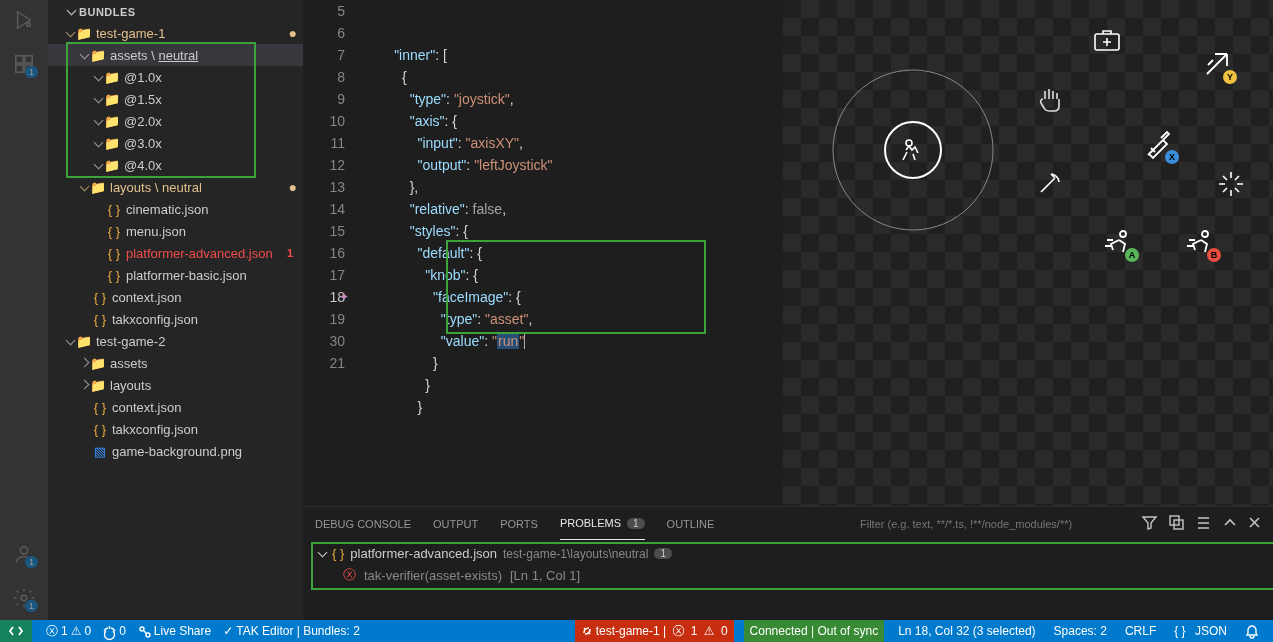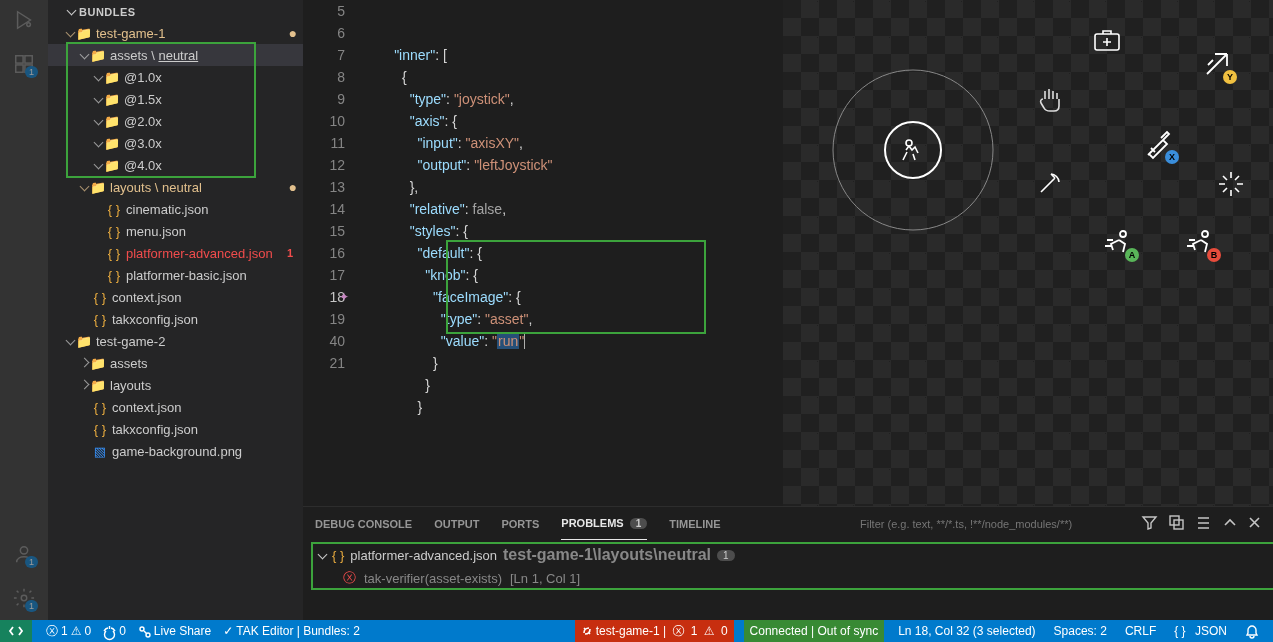--- a/index.html
+++ b/index.html
@@ -56,29 +56,29 @@
   linear-gradient(-45deg,#2a2a2a 25%,transparent 25%),
   linear-gradient(45deg,transparent 75%,#2a2a2a 75%),
   linear-gradient(-45deg,transparent 75%,#2a2a2a 75%);
   background-size:36px 36px; background-position:0 0,0 18px,18px -18px,-18px 0; background-color:#202020;}
 .preview .ctrl { position:absolute; color:#ddd; }
 .preview svg { display:block; }
 .mini-badge { position:absolute; width:14px; height:14px; border-radius:50%; font-size:9px; line-height:14px; text-align:center; color:#000; font-weight:bold;}
 
 .panel { height:252px; background:#1e1e1e; border-top:1px solid #2d2d2d; display:flex; flex-direction:column;}
 .panel-tabs { display:flex; align-items:center; height:33px; padding:0 12px; gap:22px; font-size:11px; color:#969696;}
-.panel-tabs .tab { display:flex; align-items:center; gap:6px; height:100%;font-weight:bold;}
+.panel-tabs .tab { display:flex; align-items:center; gap:6px; height:100%;}
 .panel-tabs .active { color:#e7e7e7; border-bottom:1px solid #e7e7e7;}
 .panel-tabs .count { background:#4d4d4d; border-radius:8px; padding:0 6px; font-size:10px; color:#ccc;}
 .panel-tabs .filter { margin-left:auto; width:260px; }
 .panel-tabs input { background:transparent; border:none; color:#ccc; font-size:11px; width:100%; outline:none;}
 .panel-tabs .pactions { display:flex; gap:12px; color:#c5c5c5; align-items:center;}
 .panel-body { flex:1; padding:4px 0; font-size:13px; position:relative;}
 .prob-file { display:flex; align-items:center; gap:6px; padding:2px 0 2px 16px;}
-.prob-file .path { color:#888; font-size:16px;font-weight:bold;}
+.prob-file .path { color:#888; font-size:12px;}
 .prob-item { display:flex; align-items:center; gap:8px; padding:3px 0 3px 40px; }
 .err-circ { color:#f14c4c; }
 .prob-src { color:#888; }
 .prob-loc { color:#888; }
 .hl-prob { position:absolute; border:2px solid #3ca33c; pointer-events:none; left:8px; top:2px; width:1010px; height:48px;}
 
 .chev::before{content:'';display:inline-block;width:6px;height:6px;border-right:1.3px solid currentColor;border-bottom:1.3px solid currentColor;transform:rotate(45deg);margin-bottom:2px;}
 .chev-r::before{content:'';display:inline-block;width:6px;height:6px;border-right:1.3px solid currentColor;border-bottom:1.3px solid currentColor;transform:rotate(-45deg);margin-bottom:1px;}
 svg { overflow:visible; }
 </style>
@@ -243,21 +243,21 @@
             <div>10</div>
             <div>11</div>
             <div>12</div>
             <div>13</div>
             <div>14</div>
             <div>15</div>
             <div>16</div>
             <div>17</div>
             <div class="cur">18</div>
             <div>19</div>
-            <div>40</div>
+            <div>30</div>
             <div>21</div>
           </div>
         <div class="code" id="code" style="flex:1">
           <div id="codeLines"><div>&nbsp;&nbsp;&nbsp;&nbsp;&nbsp;&nbsp;&nbsp;&nbsp;<span class="tok-key">"inner"</span><span class="tok-pun">: [</span></div><div>&nbsp;&nbsp;&nbsp;&nbsp;&nbsp;&nbsp;&nbsp;&nbsp;&nbsp;&nbsp;<span class="tok-pun">{</span></div><div>&nbsp;&nbsp;&nbsp;&nbsp;&nbsp;&nbsp;&nbsp;&nbsp;&nbsp;&nbsp;&nbsp;&nbsp;<span class="tok-key">"type"</span><span class="tok-pun">: </span><span class="tok-str">"joystick"</span><span class="tok-pun">,</span></div><div>&nbsp;&nbsp;&nbsp;&nbsp;&nbsp;&nbsp;&nbsp;&nbsp;&nbsp;&nbsp;&nbsp;&nbsp;<span class="tok-key">"axis"</span><span class="tok-pun">: {</span></div><div>&nbsp;&nbsp;&nbsp;&nbsp;&nbsp;&nbsp;&nbsp;&nbsp;&nbsp;&nbsp;&nbsp;&nbsp;&nbsp;&nbsp;<span class="tok-key">"input"</span><span class="tok-pun">: </span><span class="tok-str">"axisXY"</span><span class="tok-pun">,</span></div><div>&nbsp;&nbsp;&nbsp;&nbsp;&nbsp;&nbsp;&nbsp;&nbsp;&nbsp;&nbsp;&nbsp;&nbsp;&nbsp;&nbsp;<span class="tok-key">"output"</span><span class="tok-pun">: </span><span class="tok-str">"leftJoystick"</span></div><div>&nbsp;&nbsp;&nbsp;&nbsp;&nbsp;&nbsp;&nbsp;&nbsp;&nbsp;&nbsp;&nbsp;&nbsp;<span class="tok-pun">},</span></div><div>&nbsp;&nbsp;&nbsp;&nbsp;&nbsp;&nbsp;&nbsp;&nbsp;&nbsp;&nbsp;&nbsp;&nbsp;<span class="tok-key">"relative"</span><span class="tok-pun">: </span><span class="tok-bool">false</span><span class="tok-pun">,</span></div><div>&nbsp;&nbsp;&nbsp;&nbsp;&nbsp;&nbsp;&nbsp;&nbsp;&nbsp;&nbsp;&nbsp;&nbsp;<span class="tok-key">"styles"</span><span class="tok-pun">: {</span></div><div>&nbsp;&nbsp;&nbsp;&nbsp;&nbsp;&nbsp;&nbsp;&nbsp;&nbsp;&nbsp;&nbsp;&nbsp;&nbsp;&nbsp;<span class="tok-key">"default"</span><span class="tok-pun">: {</span></div><div>&nbsp;&nbsp;&nbsp;&nbsp;&nbsp;&nbsp;&nbsp;&nbsp;&nbsp;&nbsp;&nbsp;&nbsp;&nbsp;&nbsp;&nbsp;&nbsp;<span class="tok-key">"knob"</span><span class="tok-pun">: {</span></div><div>&nbsp;&nbsp;&nbsp;&nbsp;&nbsp;&nbsp;&nbsp;&nbsp;&nbsp;&nbsp;&nbsp;&nbsp;&nbsp;&nbsp;&nbsp;&nbsp;&nbsp;&nbsp;<span class="tok-key">"faceImage"</span><span class="tok-pun">: {</span></div><div>&nbsp;&nbsp;&nbsp;&nbsp;&nbsp;&nbsp;&nbsp;&nbsp;&nbsp;&nbsp;&nbsp;&nbsp;&nbsp;&nbsp;&nbsp;&nbsp;&nbsp;&nbsp;&nbsp;&nbsp;<span class="tok-key">"type"</span><span class="tok-pun">: </span><span class="tok-str">"asset"</span><span class="tok-pun">,</span></div><div>&nbsp;&nbsp;&nbsp;&nbsp;&nbsp;&nbsp;&nbsp;&nbsp;&nbsp;&nbsp;&nbsp;&nbsp;&nbsp;&nbsp;&nbsp;&nbsp;&nbsp;&nbsp;&nbsp;&nbsp;<span class="tok-key">"value"</span><span class="tok-pun">: </span><span class="tok-str">"</span><span class="tok-str"><span class="hl-sel">run</span></span><span class="tok-str">"</span><span class="cursor"></span></div><div>&nbsp;&nbsp;&nbsp;&nbsp;&nbsp;&nbsp;&nbsp;&nbsp;&nbsp;&nbsp;&nbsp;&nbsp;&nbsp;&nbsp;&nbsp;&nbsp;&nbsp;&nbsp;<span class="tok-pun">}</span></div><div>&nbsp;&nbsp;&nbsp;&nbsp;&nbsp;&nbsp;&nbsp;&nbsp;&nbsp;&nbsp;&nbsp;&nbsp;&nbsp;&nbsp;&nbsp;&nbsp;<span class="tok-pun">}</span></div><div>&nbsp;&nbsp;&nbsp;&nbsp;&nbsp;&nbsp;&nbsp;&nbsp;&nbsp;&nbsp;&nbsp;&nbsp;&nbsp;&nbsp;<span class="tok-pun">}</span></div></div>
           <span class="sparkle" style="top:286px">✦</span>
           <div class="hl-code-box" style="left:83px;top:240px;width:260px;height:94px;"></div>
         </div>
       </div>
 
       <div class="preview">
@@ -326,21 +326,21 @@
 
     <div class="panel">
       <div class="panel-tabs">
         <div class="tab">DEBUG CONSOLE</div>
         <div class="tab">OUTPUT</div>
         <div class="tab">PORTS</div>
         <div class="tab active">
             <span>PROBLEMS</span>
             <span class="count">1</span>
           </div>
-        <div class="tab">TIMELINE</div>
+        <div class="tab">OUTLINE</div>
         <div class="filter"><input placeholder="Filter (e.g. text, **/*.ts, !**/node_modules/**)" style=""></div>
         <div class="pactions">
           <span><svg width="15" height="15" fill="none" stroke="#c5c5c5" stroke-width="1.4">
                 <path d="M1 2h13l-5 6v5l-3 1V8z"></path>
               </svg></span>
           <span><svg width="15" height="15" fill="none" stroke="#c5c5c5" stroke-width="1.4">
                 <rect x="1" y="1" width="9" height="9"></rect>
                 <rect x="5" y="5" width="9" height="9"></rect>
               </svg></span>
           <span><svg width="15" height="15" fill="none" stroke="#c5c5c5" stroke-width="1.4">

